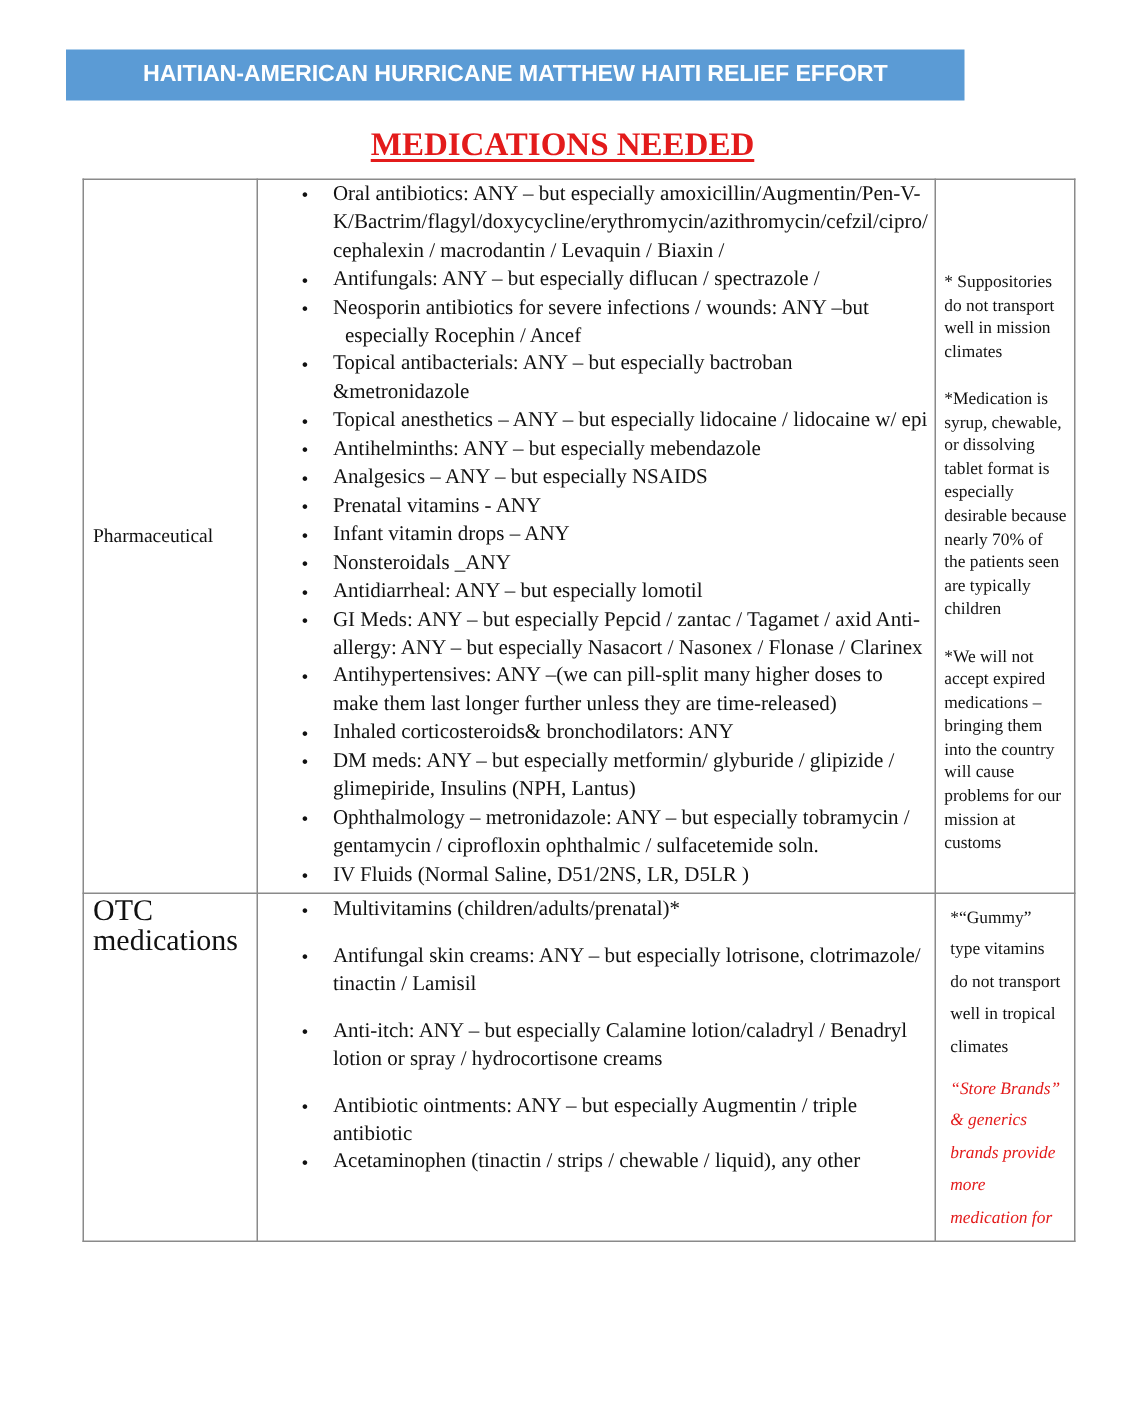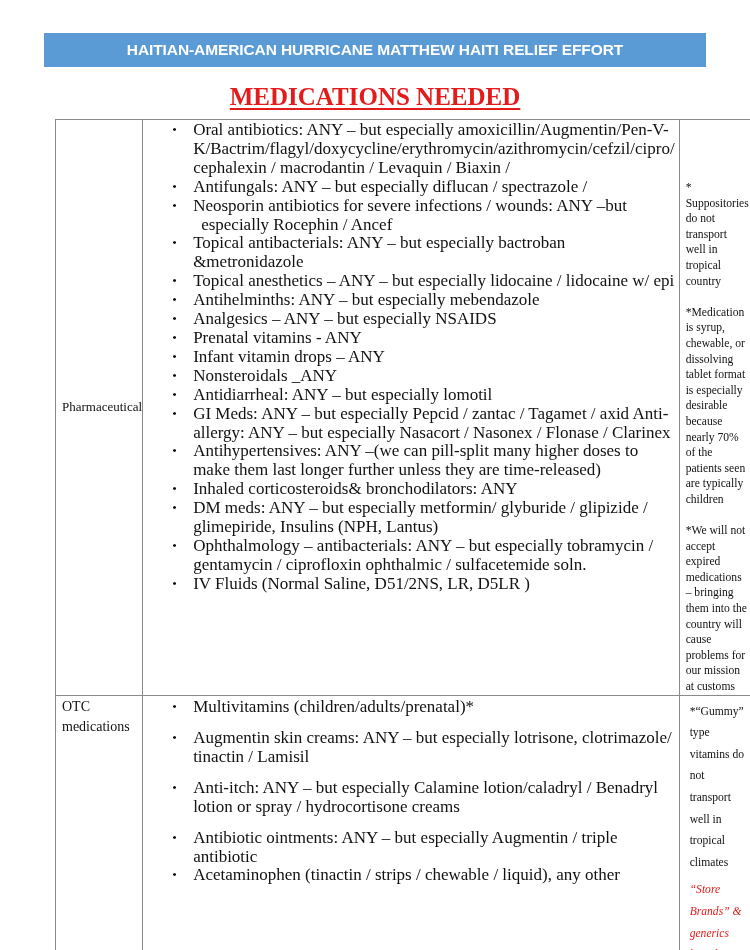--- a/index.html
+++ b/index.html
@@ -1,34 +1,34 @@
 <!DOCTYPE html>
 <html><head>
 <meta charset="utf-8">
 <style>
   html, body { margin: 0; padding: 0; background: #ffffff; }
   body { width: 750px; height: 950px; position: relative; overflow: hidden;
          font-family: "Liberation Serif", serif; color: #111; }
-  .banner { position: absolute; left: 44px; top: 33px; width: 662px; height: 34px;
+  .banner { position: absolute; left: 44px; top: 33px; width: 599px; height: 34px;
             background: #5b9bd5; color: #fff; font-family: "Liberation Sans", sans-serif;
             font-weight: bold; font-size: 15.5px; text-align: center; line-height: 34px;
             letter-spacing: -0.1px; }
   .subtitle { position: absolute; left: 0; top: 83px; width: 750px; text-align: center;
-              font-family: "Liberation Serif", serif; font-weight: bold; font-size: 25px;
+              font-family: "Liberation Serif", serif; font-weight: bold; font-size: 22px;
               color: #e31b1b; }
   .subtitle span { text-decoration: underline; text-decoration-thickness: 1.5px; text-underline-offset: 3px; }
   table { position: absolute; left: 55px; top: 119px; width: 662px; border-collapse: collapse; }
   td { border: 1px solid #8a8a8a; vertical-align: top; padding: 0; }
   .col1 { width: 110px; }
   .col2 { width: 446px; }
   .col3 { width: 104px; }
-  .cat-pharm { vertical-align: middle; font-size: 13px; padding-left: 6px; text-align: center; }
-  .cat-otc { font-size: 14px; line-height: 20px; padding: 1px 6px 0 6px; }
+  .cat-pharm { vertical-align: middle; font-size: 13px; padding-left: 6px; }
+  .cat-otc { font-size: 20px; line-height: 20px; padding: 1px 6px 0 6px; }
   ul { margin: 0; padding: 0; list-style: none; }
-  li { position: relative; padding-left: 50px; font-size: 17px; line-height: 18.9px; padding-right: 4px; }
+  li { position: relative; padding-left: 50px; font-size: 14px; line-height: 18.9px; padding-right: 4px; }
   li::before { content: "•"; position: absolute; left: 29px; top: 0; font-size: 13px; }
   .pharm-list { padding-top: 1px; padding-bottom: 1px; }
   .otc-list li { line-height: 18.5px; }
   .otc-list li.gap { margin-top: 13px; }
   .indent { padding-left: 8px; }
   .notes { font-size: 11.6px; line-height: 15.6px; padding: 0 4px 0 6px; }
   .notes p { margin: 0; }
   .notes .block { margin-bottom: 15.6px; }
   .notes-otc { font-size: 11.6px; line-height: 21.6px; padding: 1px 4px 0 6px; }
   .notes-otc p { margin: 4px; }
@@ -54,37 +54,37 @@
         <li>Antihelminths: ANY – but especially mebendazole</li>
         <li>Analgesics – ANY – but especially NSAIDS</li>
         <li>Prenatal vitamins - ANY</li>
         <li>Infant vitamin drops – ANY</li>
         <li>Nonsteroidals _ANY</li>
         <li>Antidiarrheal: ANY – but especially lomotil</li>
         <li>GI Meds: ANY – but especially Pepcid / zantac / Tagamet / axid Anti-allergy: ANY – but especially Nasacort / Nasonex / Flonase /   Clarinex</li>
         <li>Antihypertensives: ANY –(we can pill-split many higher doses to make   them last longer further unless they are time-released)</li>
         <li>Inhaled corticosteroids&amp; bronchodilators: ANY</li>
         <li>DM meds: ANY – but especially metformin/ glyburide / glipizide /   glimepiride, Insulins (NPH, Lantus)</li>
-        <li>Ophthalmology – antibacterials: ANY – but especially tobramycin /   gentamycin / ciprofloxin ophthalmic / sulfacetemide soln.</li>
+        <li>Ophthalmology – metronidazole: ANY – but especially tobramycin /   gentamycin / ciprofloxin ophthalmic / sulfacetemide soln.</li>
         <li>IV Fluids (Normal Saline, D51/2NS, LR, D5LR )</li>
       </ul>
     </td>
     <td class="col3 notes">
       <div style="height:60px"></div>
-      <p class="block">* Suppositories do not transport well in tropical country</p>
+      <p class="block">* Suppositories do not transport well in mission climates</p>
       <p class="block">*Medication is syrup, chewable, or dissolving tablet format is especially desirable because nearly 70% of the patients seen are typically children</p>
       <p>*We will not accept expired medications – bringing them into the country will cause problems for our mission at customs</p>
     </td>
   </tr>
   <tr>
     <td class="col1 cat-otc">OTC medications</td>
     <td class="col2">
       <ul class="otc-list" style="padding-top:2px; padding-bottom:2px;">
         <li>Multivitamins (children/adults/prenatal)*</li>
-        <li class="gap">Augmentin skin creams: ANY – but especially lotrisone, clotrimazole/   tinactin / Lamisil</li>
+        <li class="gap">Antifungal skin creams: ANY – but especially lotrisone, clotrimazole/   tinactin / Lamisil</li>
         <li class="gap">Anti-itch: ANY – but especially Calamine lotion/caladryl / Benadryl   lotion or spray / hydrocortisone creams</li>
         <li class="gap">Antibiotic ointments: ANY – but especially Augmentin / triple antibiotic</li>
         <li>Acetaminophen (tinactin / strips / chewable / liquid), any other</li>
       </ul>
     </td>
     <td class="col3 notes-otc">
       <p>*“Gummy” type vitamins do not transport well in tropical climates</p>
       <p class="red" style="margin-top:6px;">“Store Brands” &amp; generics brands provide more medication for</p>
     </td>
   </tr>

